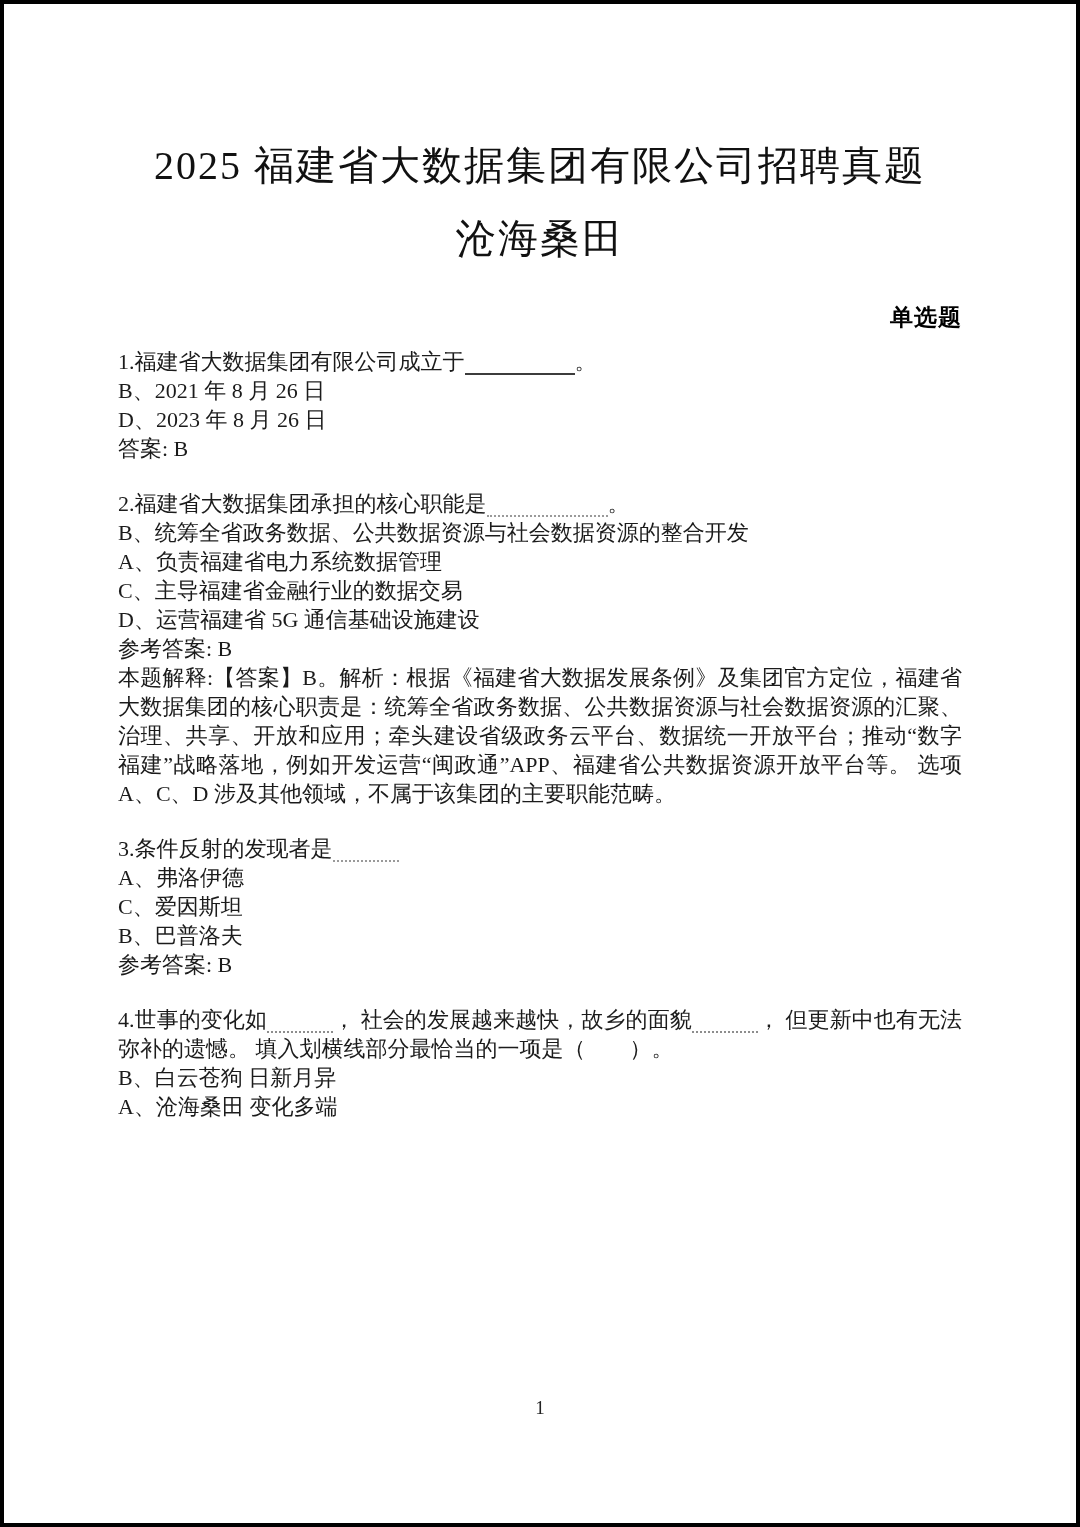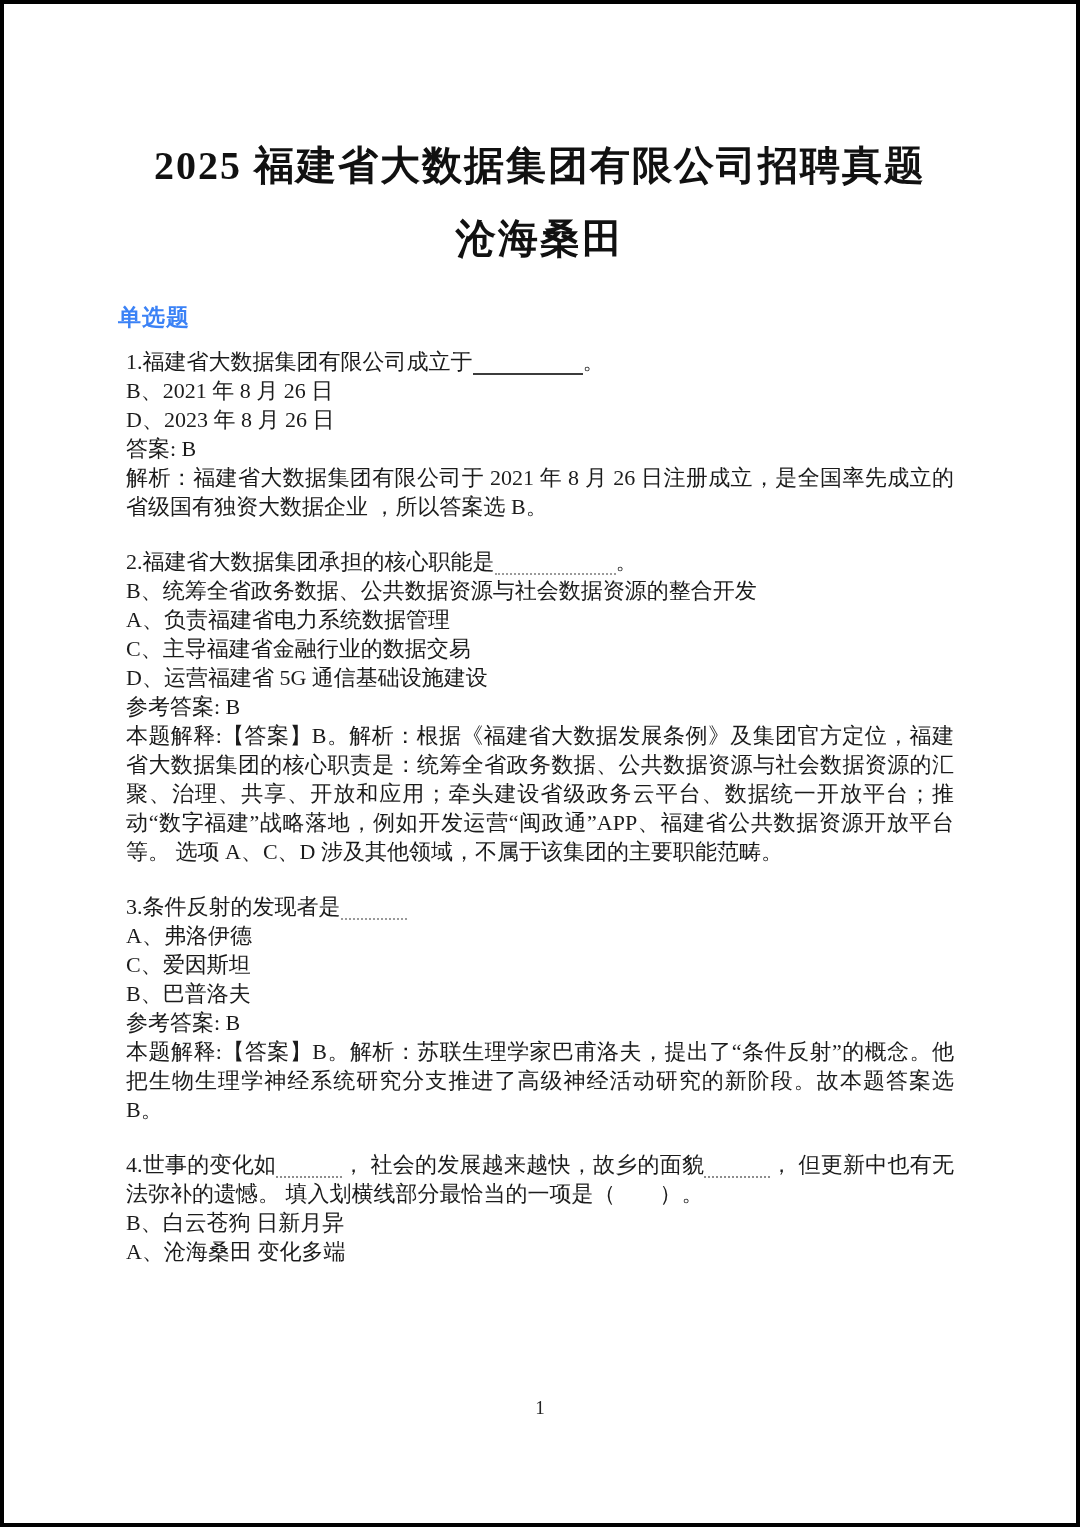--- a/index.html
+++ b/index.html
@@ -16,34 +16,34 @@
     border: 4px solid #000000;
     padding: 126px 114px 0 114px;
     font-family: "Liberation Serif", "DejaVu Serif", serif;
     color: #161616;
     overflow: hidden;
   }
   .doc-title {
     margin: 0 0 26px 0;
     text-align: center;
     font-size: 40px;
-    font-weight: 700;
+    font-weight: 400;
     line-height: 1.82;
     letter-spacing: 2px;
     color: #111111;
   }
   .section-heading {
     margin: 0 0 14px 0;
-    text-align: left;
+    text-align: right;
     font-size: 23px;
     font-weight: 700;
     letter-spacing: 1px;
-    color: #3b82f6;
+    color: #000000;
   }
-  .q { margin: 8px; }
+  .q { margin: 0; }
   .q + .q { margin-top: 26px; }
   .page p {
     margin: 0;
     font-size: 22px;
     line-height: 29px;
     color: #1b1b1b;
   }
   .stem, .expl { text-align: justify; }
   .blank {
     display: inline-block;
@@ -71,40 +71,38 @@
 
   <h1 class="doc-title"><span>2025 福建省大数据集团有限公司招聘真题</span><br><span>沧海桑田</span></h1>
 
   <h2 class="section-heading">单选题</h2>
 
   <section class="q">
     <p class="stem"><span>1.福建省大数据集团有限公司成立于</span><span class="blank blank-solid">__________</span><span>。</span></p>
     <p class="opt">B、2021 年 8 月 26 日</p>
     <p class="opt">D、2023 年 8 月 26 日</p>
     <p class="ans">答案: B</p>
-    <p class="expl">解析：福建省大数据集团有限公司于 2021 年 8 月 26 日注册成立，是全国率先成立的省级国有独资大数据企业 ，所以答案选 B。</p>
   </section>
 
   <section class="q">
     <p class="stem"><span>2.福建省大数据集团承担的核心职能是</span><span class="blank blank-dotted">___________</span><span>。</span></p>
     <p class="opt">B、统筹全省政务数据、公共数据资源与社会数据资源的整合开发</p>
     <p class="opt">A、负责福建省电力系统数据管理</p>
     <p class="opt">C、主导福建省金融行业的数据交易</p>
     <p class="opt">D、运营福建省 5G 通信基础设施建设</p>
     <p class="ans">参考答案: B</p>
     <p class="expl">本题解释:【答案】B。解析：根据《福建省大数据发展条例》及集团官方定位，福建省大数据集团的核心职责是：统筹全省政务数据、公共数据资源与社会数据资源的汇聚、治理、共享、开放和应用；牵头建设省级政务云平台、数据统一开放平台；推动“数字福建”战略落地，例如开发运营“闽政通”APP、福建省公共数据资源开放平台等。 选项 A、C、D 涉及其他领域，不属于该集团的主要职能范畴。</p>
   </section>
 
   <section class="q">
     <p class="stem"><span>3.条件反射的发现者是</span><span class="blank blank-dotted">______</span></p>
     <p class="opt">A、弗洛伊德</p>
     <p class="opt">C、爱因斯坦</p>
     <p class="opt">B、巴普洛夫</p>
     <p class="ans">参考答案: B</p>
-    <p class="expl">本题解释:【答案】B。解析：苏联生理学家巴甫洛夫，提出了“条件反射”的概念。他把生物生理学神经系统研究分支推进了高级神经活动研究的新阶段。故本题答案选 B。</p>
   </section>
 
   <section class="q">
     <p class="stem"><span>4.世事的变化如</span><span class="blank blank-gray">______</span><span>， 社会的发展越来越快，故乡的面貌</span><span class="blank blank-gray">______</span><span>， 但更新中也有无法弥补的遗憾。 填入划横线部分最恰当的一项是（　　）。</span></p>
     <p class="opt">B、白云苍狗 日新月异</p>
     <p class="opt">A、沧海桑田 变化多端</p>
   </section>
 
   <div class="pagenum">1</div>
 

